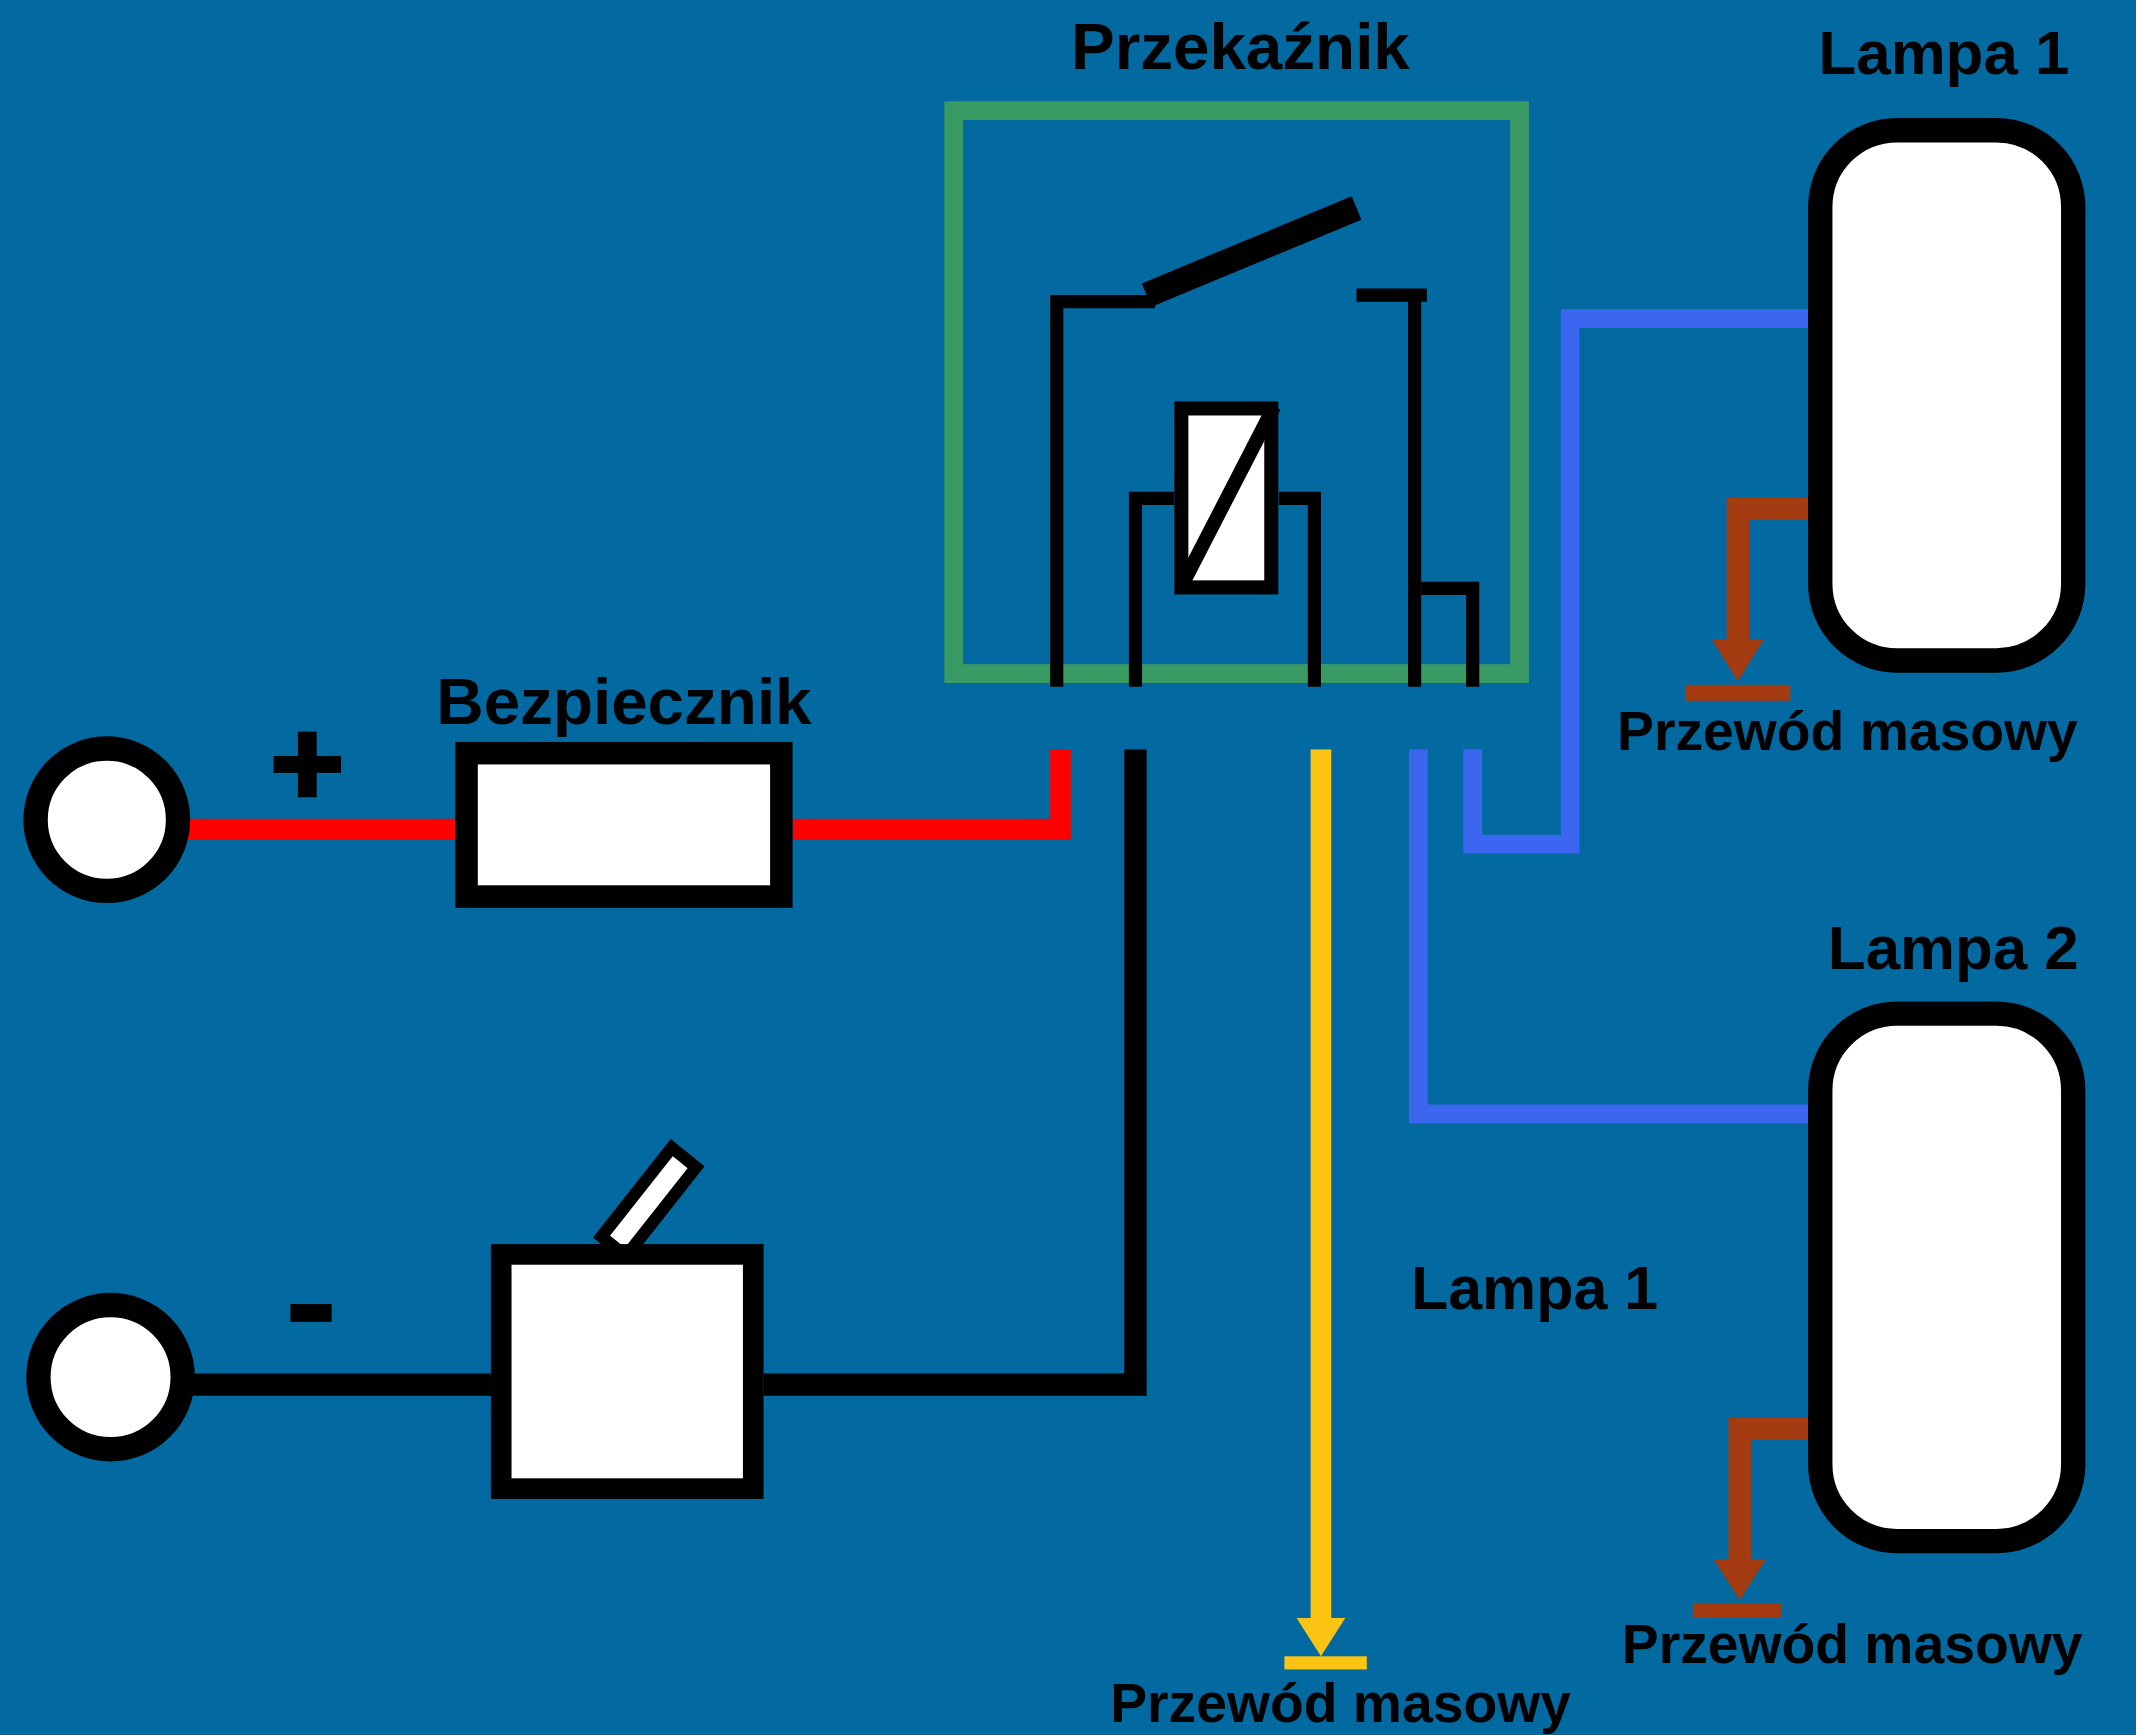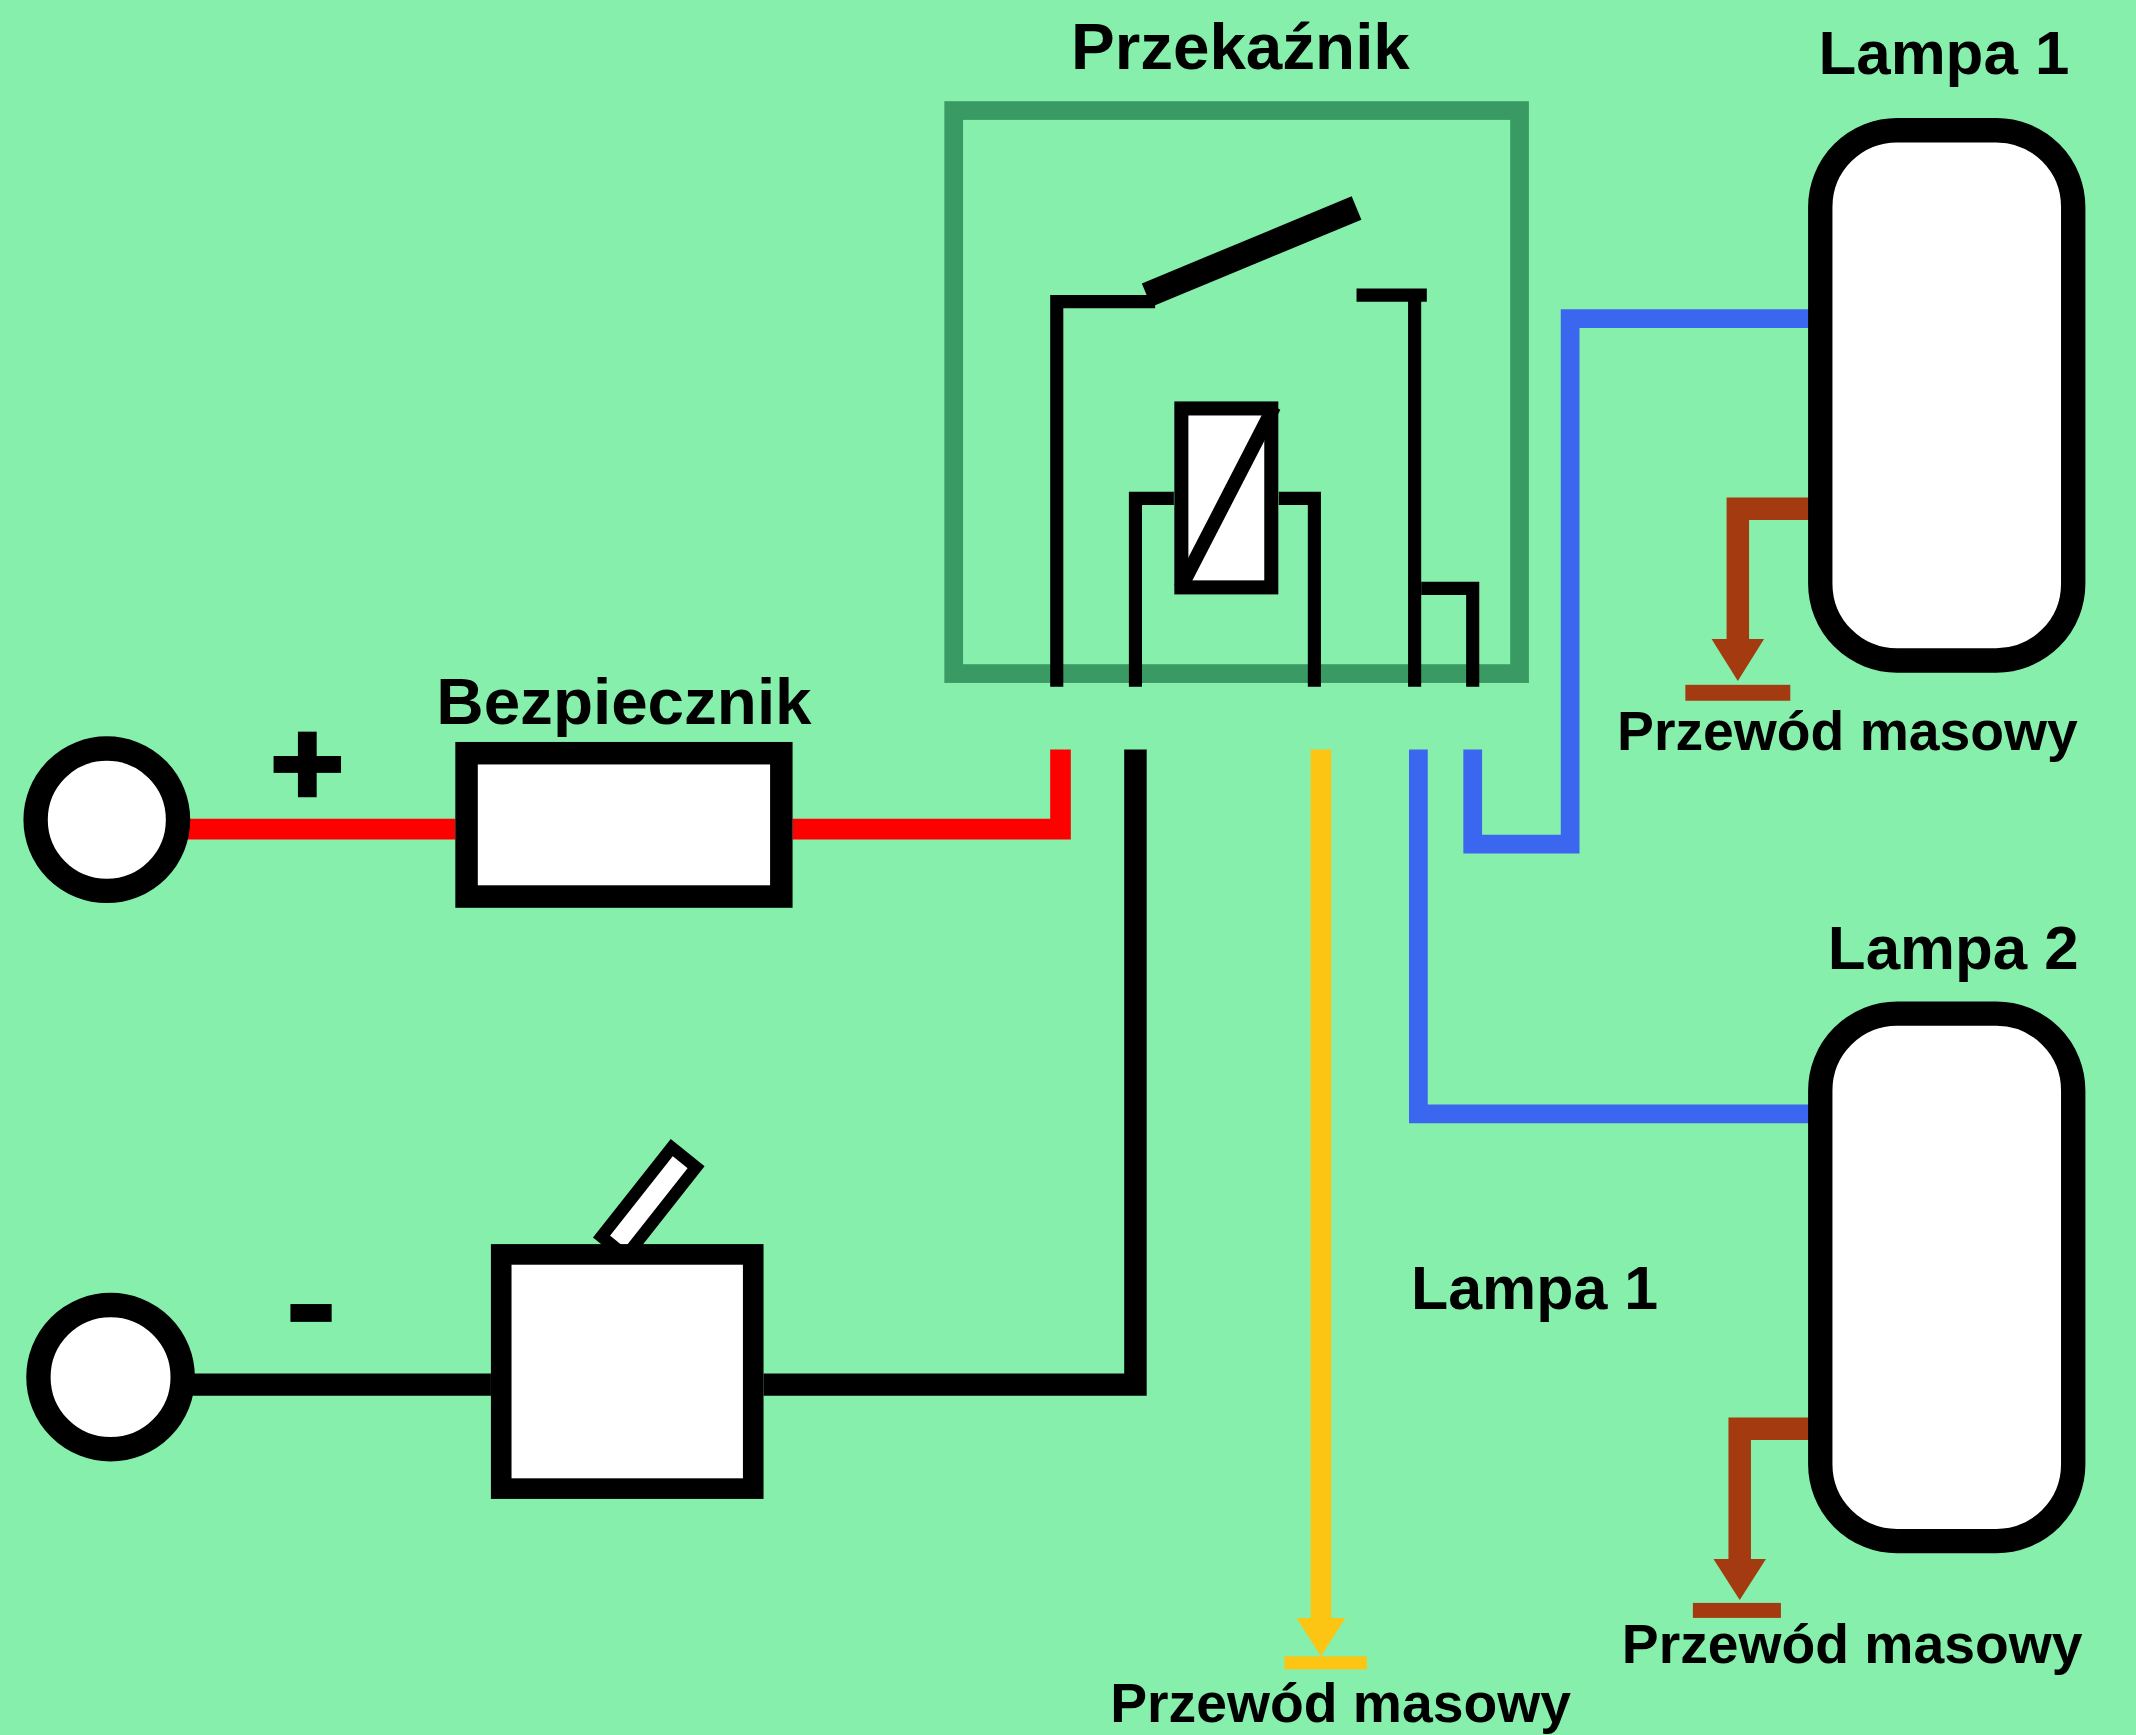--- a/index.html
+++ b/index.html
@@ -7,21 +7,21 @@
     padding: 0;
     background: #ffffff;
     width: 2136px;
     height: 1735px;
     overflow: hidden;
   }
   #stage {
     position: relative;
     width: 2136px;
     height: 1735px;
-    background: #86efac;
+    background: #0369a1;
   }
   svg { display: block; }
   text {
     font-family: "Liberation Sans", "DejaVu Sans", sans-serif;
     font-weight: bold;
     text-anchor: middle;
   }
   .t70 { font-size: 70px; }
   .t66 { font-size: 66px; }
   .t65 { font-size: 65px; }

